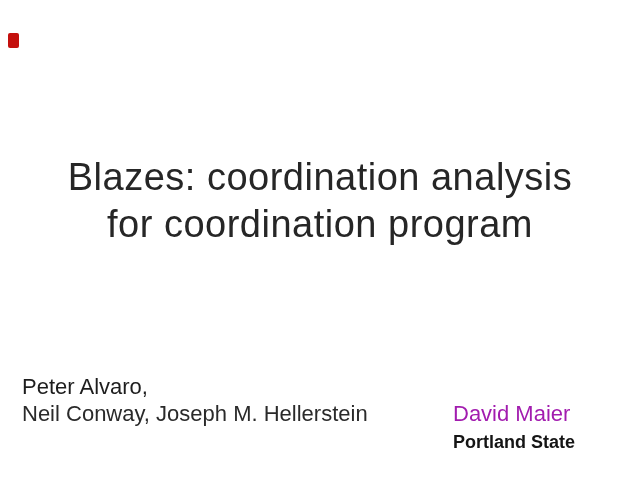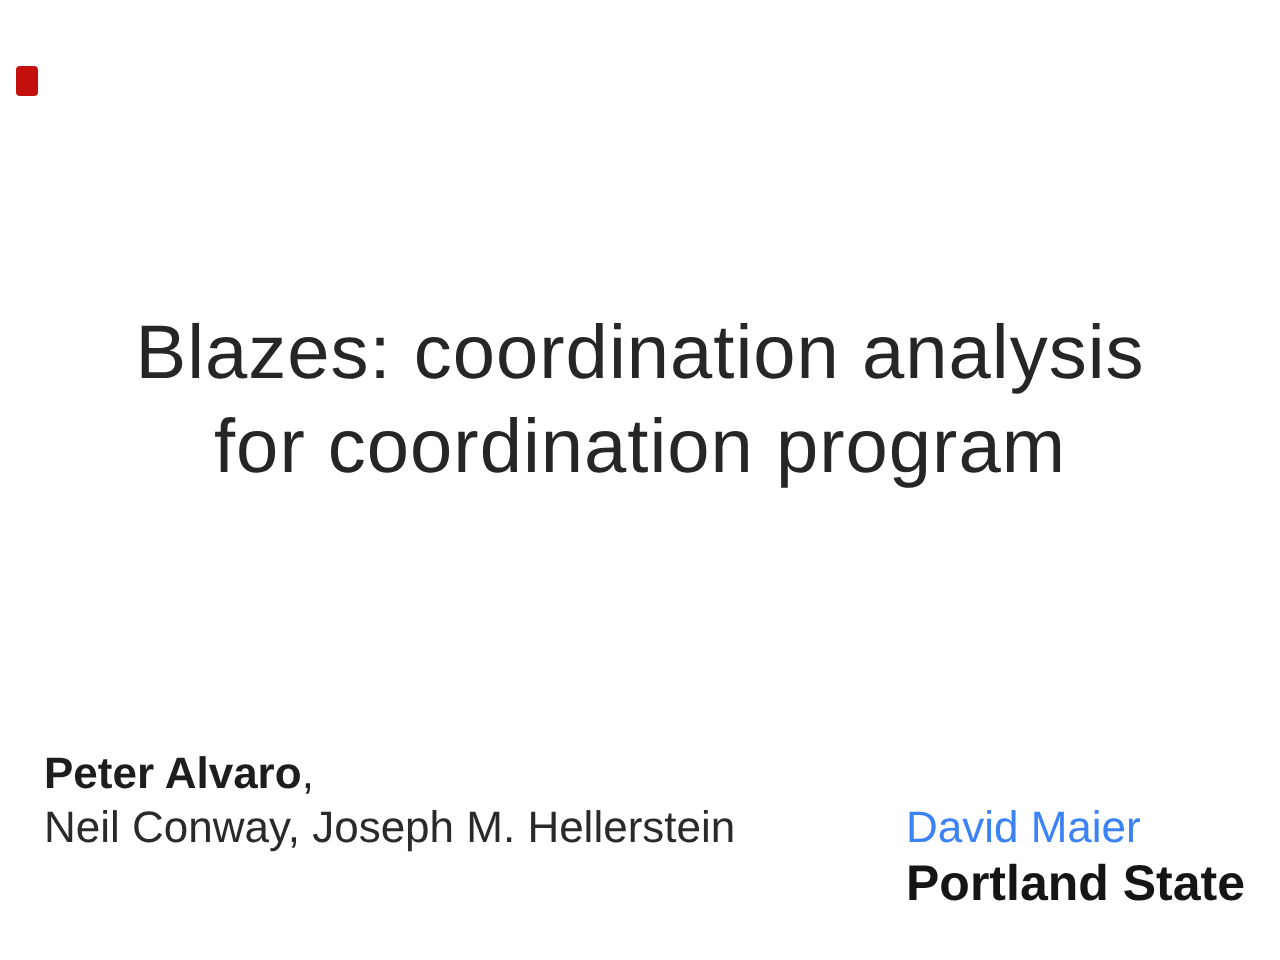--- a/index.html
+++ b/index.html
@@ -41,45 +41,45 @@
     position: absolute;
     left: 22px;
     top: 373px;
   }
   .authors-left .line-1 {
     font-size: 22px;
     line-height: 27px;
     color: #1d1d1d;
   }
   .authors-left .line-1 .name-bold {
-    font-weight: bold;
+    font-weight: normal;
   }
   .authors-left .line-2 {
     font-size: 22px;
     line-height: 27px;
     color: #2a2a2a;
   }
   .authors-left .line-3 {
     font-size: 25px;
     line-height: 30px;
     font-weight: bold;
     color: #151515;
   }
   .authors-right {
     position: absolute;
     left: 453px;
     top: 400px;
   }
   .authors-right .line-1 {
     font-size: 22px;
     line-height: 27px;
-    color: #3b82f6;
+    color: #a21caf;
   }
   .authors-right .line-2 {
-    font-size: 25px;
+    font-size: 18px;
     line-height: 30px;
     font-weight: bold;
     color: #151515;
   }
 </style>
 </head>
 <body>
 
 <div id="slide">
 

